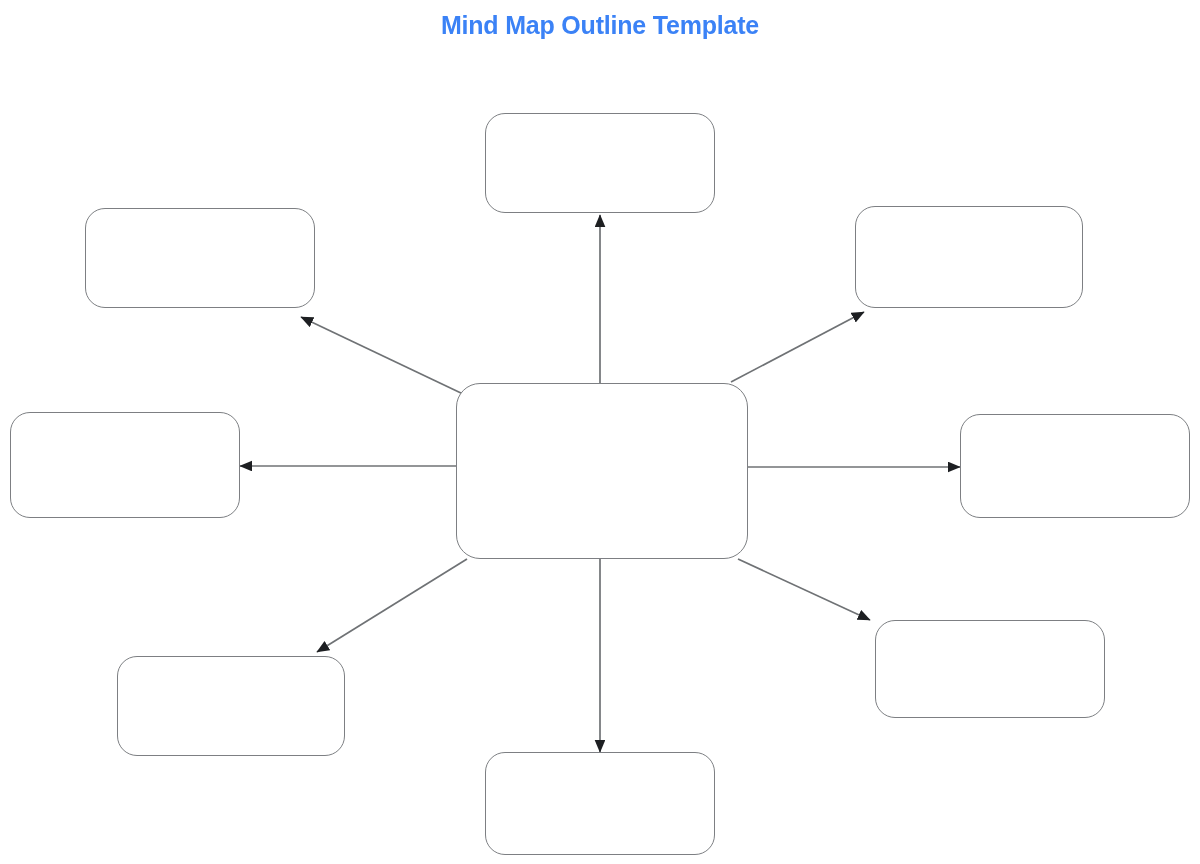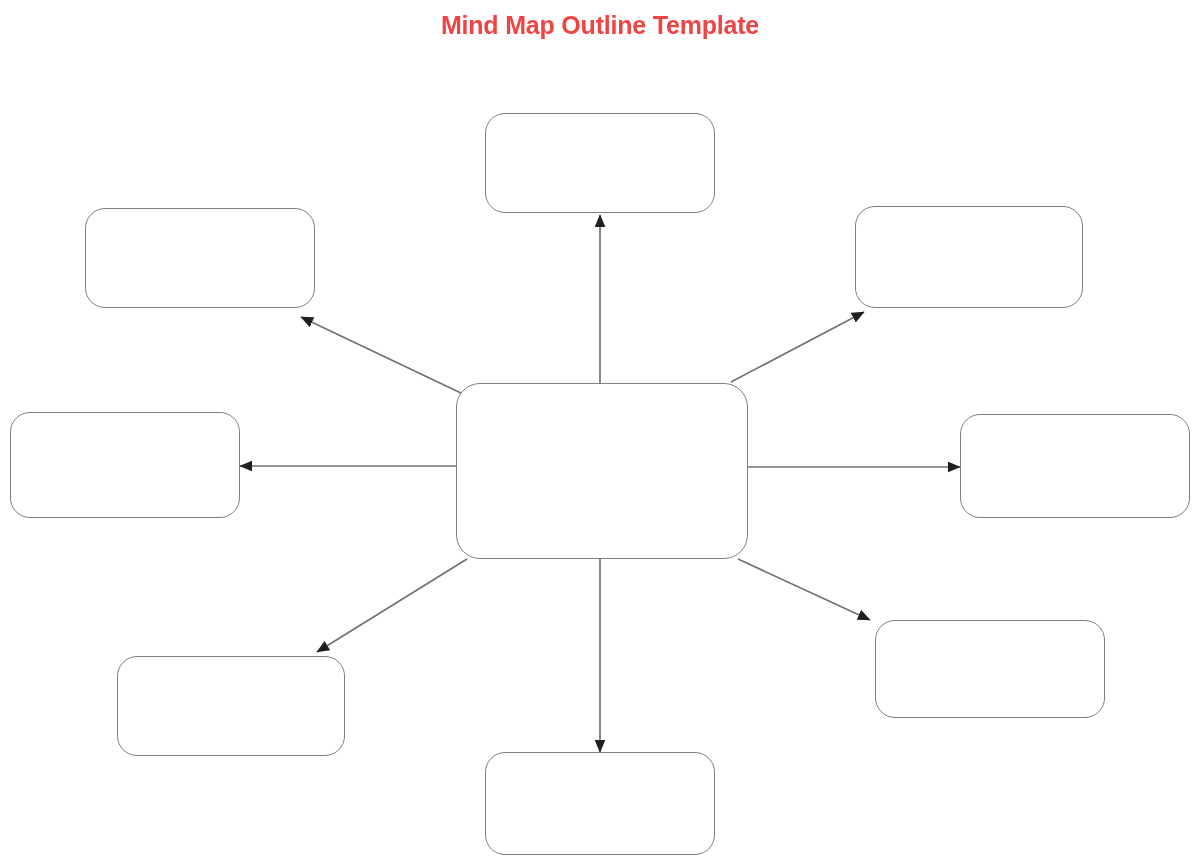--- a/index.html
+++ b/index.html
@@ -61,21 +61,21 @@
     font-size: 15px;
     color: #3c3f45;
     text-align: center;
   }
 </style>
 </head>
 <body>
 
 <div id="canvas" style="background: rgb(255, 255, 255);">
 
-  <div id="diagram-title" style="color: #ef4444;">Mind Map Outline Template</div>
+  <div id="diagram-title" style="color: #3b82f6;">Mind Map Outline Template</div>
 
   <svg id="edges" viewBox="0 0 1200 864" width="1200" height="864" xmlns="http://www.w3.org/2000/svg">
     <defs>
       <marker id="arrowhead" markerWidth="8" markerHeight="8" refX="7.2" refY="3.2" orient="auto" markerUnits="strokeWidth">
         <path d="M0,0 L7.6,3.2 L0,6.4 z" fill="#1d1f22"></path>
       </marker>
     </defs>
     <g id="edge-group">
         <line x1="600" y1="383" x2="600" y2="215" stroke="#6f7275" stroke-width="1.7" marker-end="url(#arrowhead)"></line>
         <line x1="463" y1="394" x2="301" y2="317" stroke="#6f7275" stroke-width="1.7" marker-end="url(#arrowhead)"></line>

